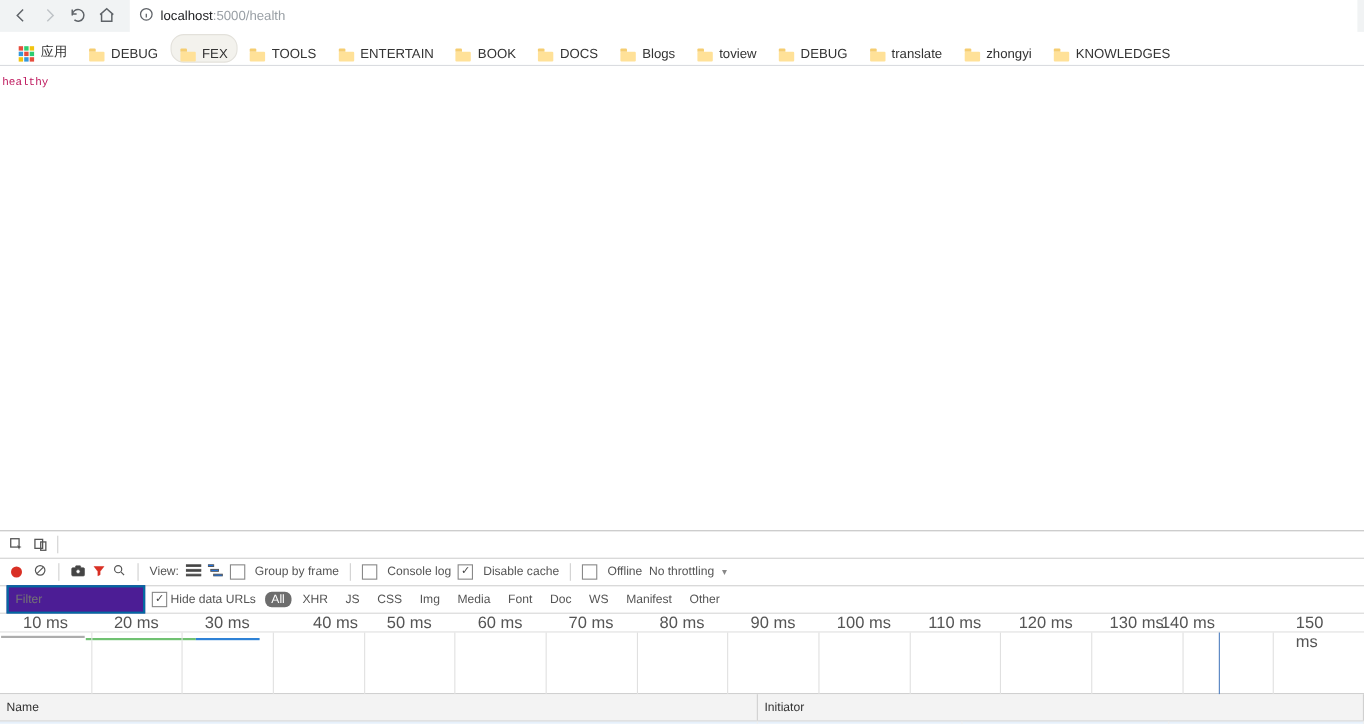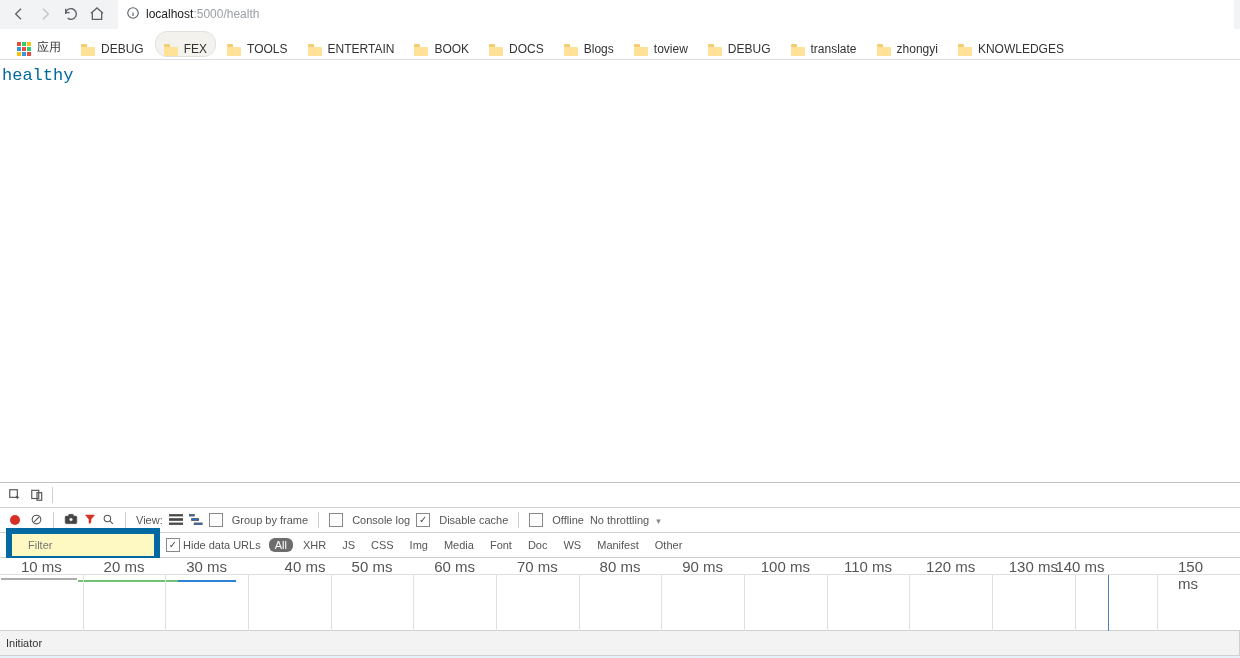--- a/index.html
+++ b/index.html
@@ -13,36 +13,36 @@
   .omni .url .dim{color:#9aa0a6}
   .bmbar{height:30px;background:#fff;border-bottom:1px solid #dadce0;display:flex;align-items:center;padding:0 8px;gap:2px}
   .bm{display:flex;align-items:flex-end;height:24px;padding:0 8px;border-radius:12px;white-space:nowrap;cursor:pointer;border:1px solid transparent}
   .bm.sel{background:#f3f2ed;border-color:#e3e1db}
   .folder{width:14px;height:12px;margin-right:6px}
   .folder .tab{width:6px;height:3px;background:#f5cd71;border-radius:1px 1px 0 0}
   .folder .body{width:14px;height:9px;background:#ffe198;border-radius:1px}
   .apps-icon{display:grid;grid-template-columns:repeat(3,4px);grid-template-rows:repeat(3,4px);gap:1px;margin-right:6px}
   .apps-icon span{width:4px;height:4px}
   .page{padding:6px 2px;height:410px}
-  .page .body{font-family:"Courier New",monospace;font-size:17px;color:#0369a1}
+  .page .body{font-family:"Courier New",monospace;font-size:10px;color:#be185d}
   
   .dt{border-top:1px solid #c1c1c1;background:#fff}
   .dt-tabs{height:24px;border-bottom:1px solid #d0d0d0;display:flex;align-items:center;padding:0 4px;color:#555}
   .dt-tabs .ic{width:22px;height:22px;display:flex;align-items:center;justify-content:center;cursor:pointer}
   .dt-tab{padding:0 10px;height:24px;display:flex;align-items:center;cursor:pointer}
   .dt-tab.active{color:#333;border-bottom:2px solid #1a73e8;height:22px}
   .nt-toolbar{height:24px;border-bottom:1px solid #d0d0d0;display:flex;align-items:center;padding:0 6px;gap:6px;color:#555;font-size:11px}
   .rec{width:10px;height:10px;border-radius:50%;background:#d93025;margin:0 4px;cursor:pointer}
   .vsep{width:1px;height:16px;background:#d0d0d0;margin:0 4px}
   .ico svg{stroke:currentColor}
   .cb{width:12px;height:12px;border:1px solid #888;margin-right:3px;display:inline-flex;align-items:center;justify-content:center;background:#fff;cursor:pointer}
   .cb.checked:after{content:"✓";font-size:10px;color:#444;line-height:10px}
   .dd:after{content:"▾";margin-left:4px;font-size:9px;color:#888}
   .filterbar{height:24px;border-bottom:1px solid #d0d0d0;display:flex;align-items:center;font-size:11px;color:#555}
-  .filter-in{width:110px;height:18px;border:6px solid #0369a1;font-size:11px;color:#888;padding:2px 16px;margin:0 6px;background:#fef9c3}
+  .filter-in{width:110px;height:18px;border:2px solid #0369a1;font-size:11px;color:#888;padding:2px 6px;margin:0 6px;background:#4c1d95}
   .pill{padding:1px 6px;border-radius:6px;cursor:pointer}
   .pill.active{background:#6d6d6d;color:#fff}
   .timeline{height:72px;border-bottom:1px solid #d0d0d0;position:relative;background:#fff}
   .t-ticks{position:relative;height:16px;border-bottom:1px solid #e0e0e0}
   .t-tick{position:absolute;top:0;font-size:15px;color:#555;transform:translateX(-50%)}
   .t-body{position:relative;height:56px}
   .bar{position:absolute;height:2px;top:3px}
   .bar.gray{background:#adadad}
   .bar.green{background:#70c172;top:5px}
   .bar.blue{background:#2e82d6;top:5px}
@@ -332,20 +332,23 @@
         <div class="vline" style="left: 744px;"></div>
         <div class="vline" style="left: 826.667px;"></div>
         <div class="vline" style="left: 909.333px;"></div>
         <div class="vline" style="left: 992px;"></div>
         <div class="vline" style="left: 1074.67px;"></div>
         <div class="vline" style="left: 1157.33px;"></div>
       </div>
   </div>
 
   <div class="grid-hdr">
+    <div class="col-name">
+        <span>Name</span>
+      </div>
     <div class="col-init">
         <span>Initiator</span>
       </div>
   </div>
 
   <div id="grid-body">
       <div class="grid-row sel">
         <div class="col-name"></div>
         <div class="col-status"></div>
         <div class="col-type"></div>

